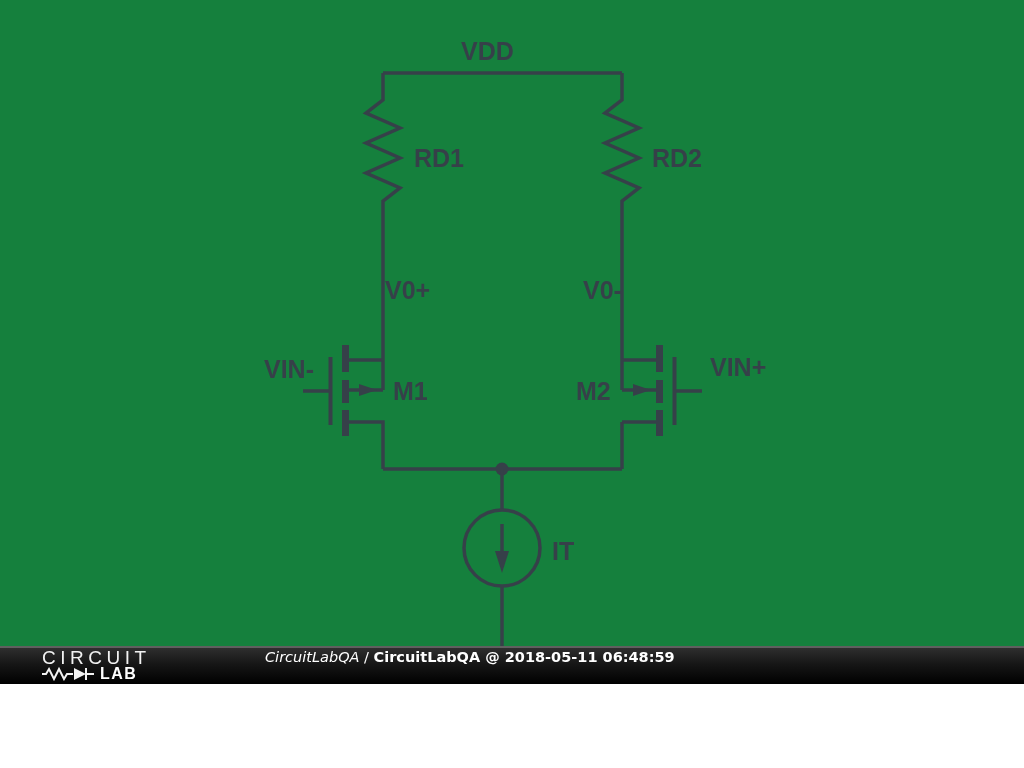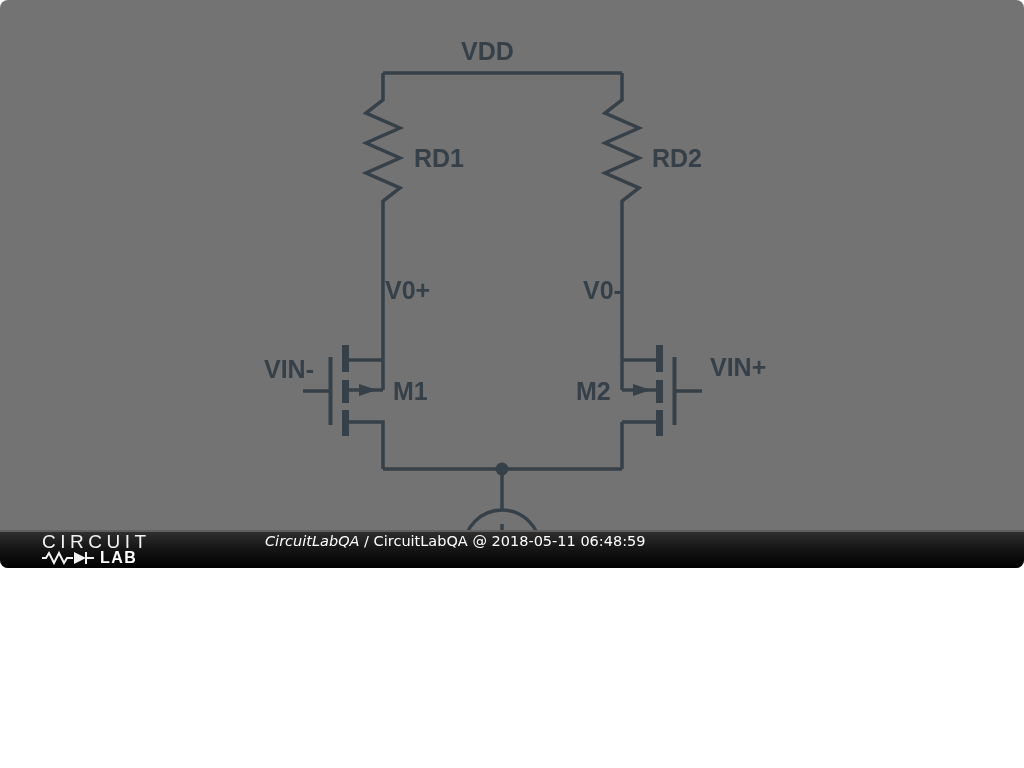--- a/index.html
+++ b/index.html
@@ -1,32 +1,32 @@
 <!DOCTYPE html>
 <html><head>
 <meta charset="utf-8">
 <style>
   html,body{margin:0;padding:0;background:#fff;}
-  .page{position:relative;width:1024px;height:568px;background:#737373;overflow:hidden;
-        font-family:"Liberation Sans",sans-serif;border-radius:8px;}
+  .page{position:relative;width:1024px;height:684px;background:#15803d;overflow:hidden;
+        font-family:"Liberation Sans",sans-serif;}
   .schematic{position:absolute;left:0;top:0;}
   svg text.lbl{font-family:"Liberation Sans",sans-serif;font-weight:bold;font-size:25px;fill:#364049;}
   
   .footer{position:absolute;left:0;bottom:0;width:1024px;height:36px;
           border-top:2px solid #5f5f5f;
           background:linear-gradient(180deg,#2e2e2e 0%,#161616 45%,#000000 100%);}
   .logo{position:absolute;left:42px;top:1px;color:#ededed;}
   .logo-top{font-size:19px;letter-spacing:4.5px;font-weight:400;line-height:17px;color:#f2f2f2;}
   .logo-bottom{display:flex;align-items:flex-start;height:15px;margin-top:0px;}
   .logo-bottom .lab{font-size:16px;font-weight:bold;letter-spacing:1.5px;line-height:15px;color:#ffffff;}
   .meta{position:absolute;left:217px;top:1px;color:#ffffff;
         font-family:"DejaVu Sans",sans-serif;font-size:14.5px;line-height:16px;}
   .meta .row1 .it{font-style:italic;font-weight:normal;margin-left:48px;}
   .meta .row1 .sep{font-weight:normal;}
-  .meta .row1 .bold{font-weight:normal;}
+  .meta .row1 .bold{font-weight:bold;}
   .meta .row2{font-weight:bold;}
 </style>
 </head>
 <body>
 
 <div class="page">
 
   <svg class="schematic" width="1024" height="730" viewBox="0 0 1024 730">
     <g stroke="#364049" stroke-width="3.5" fill="none">
 

